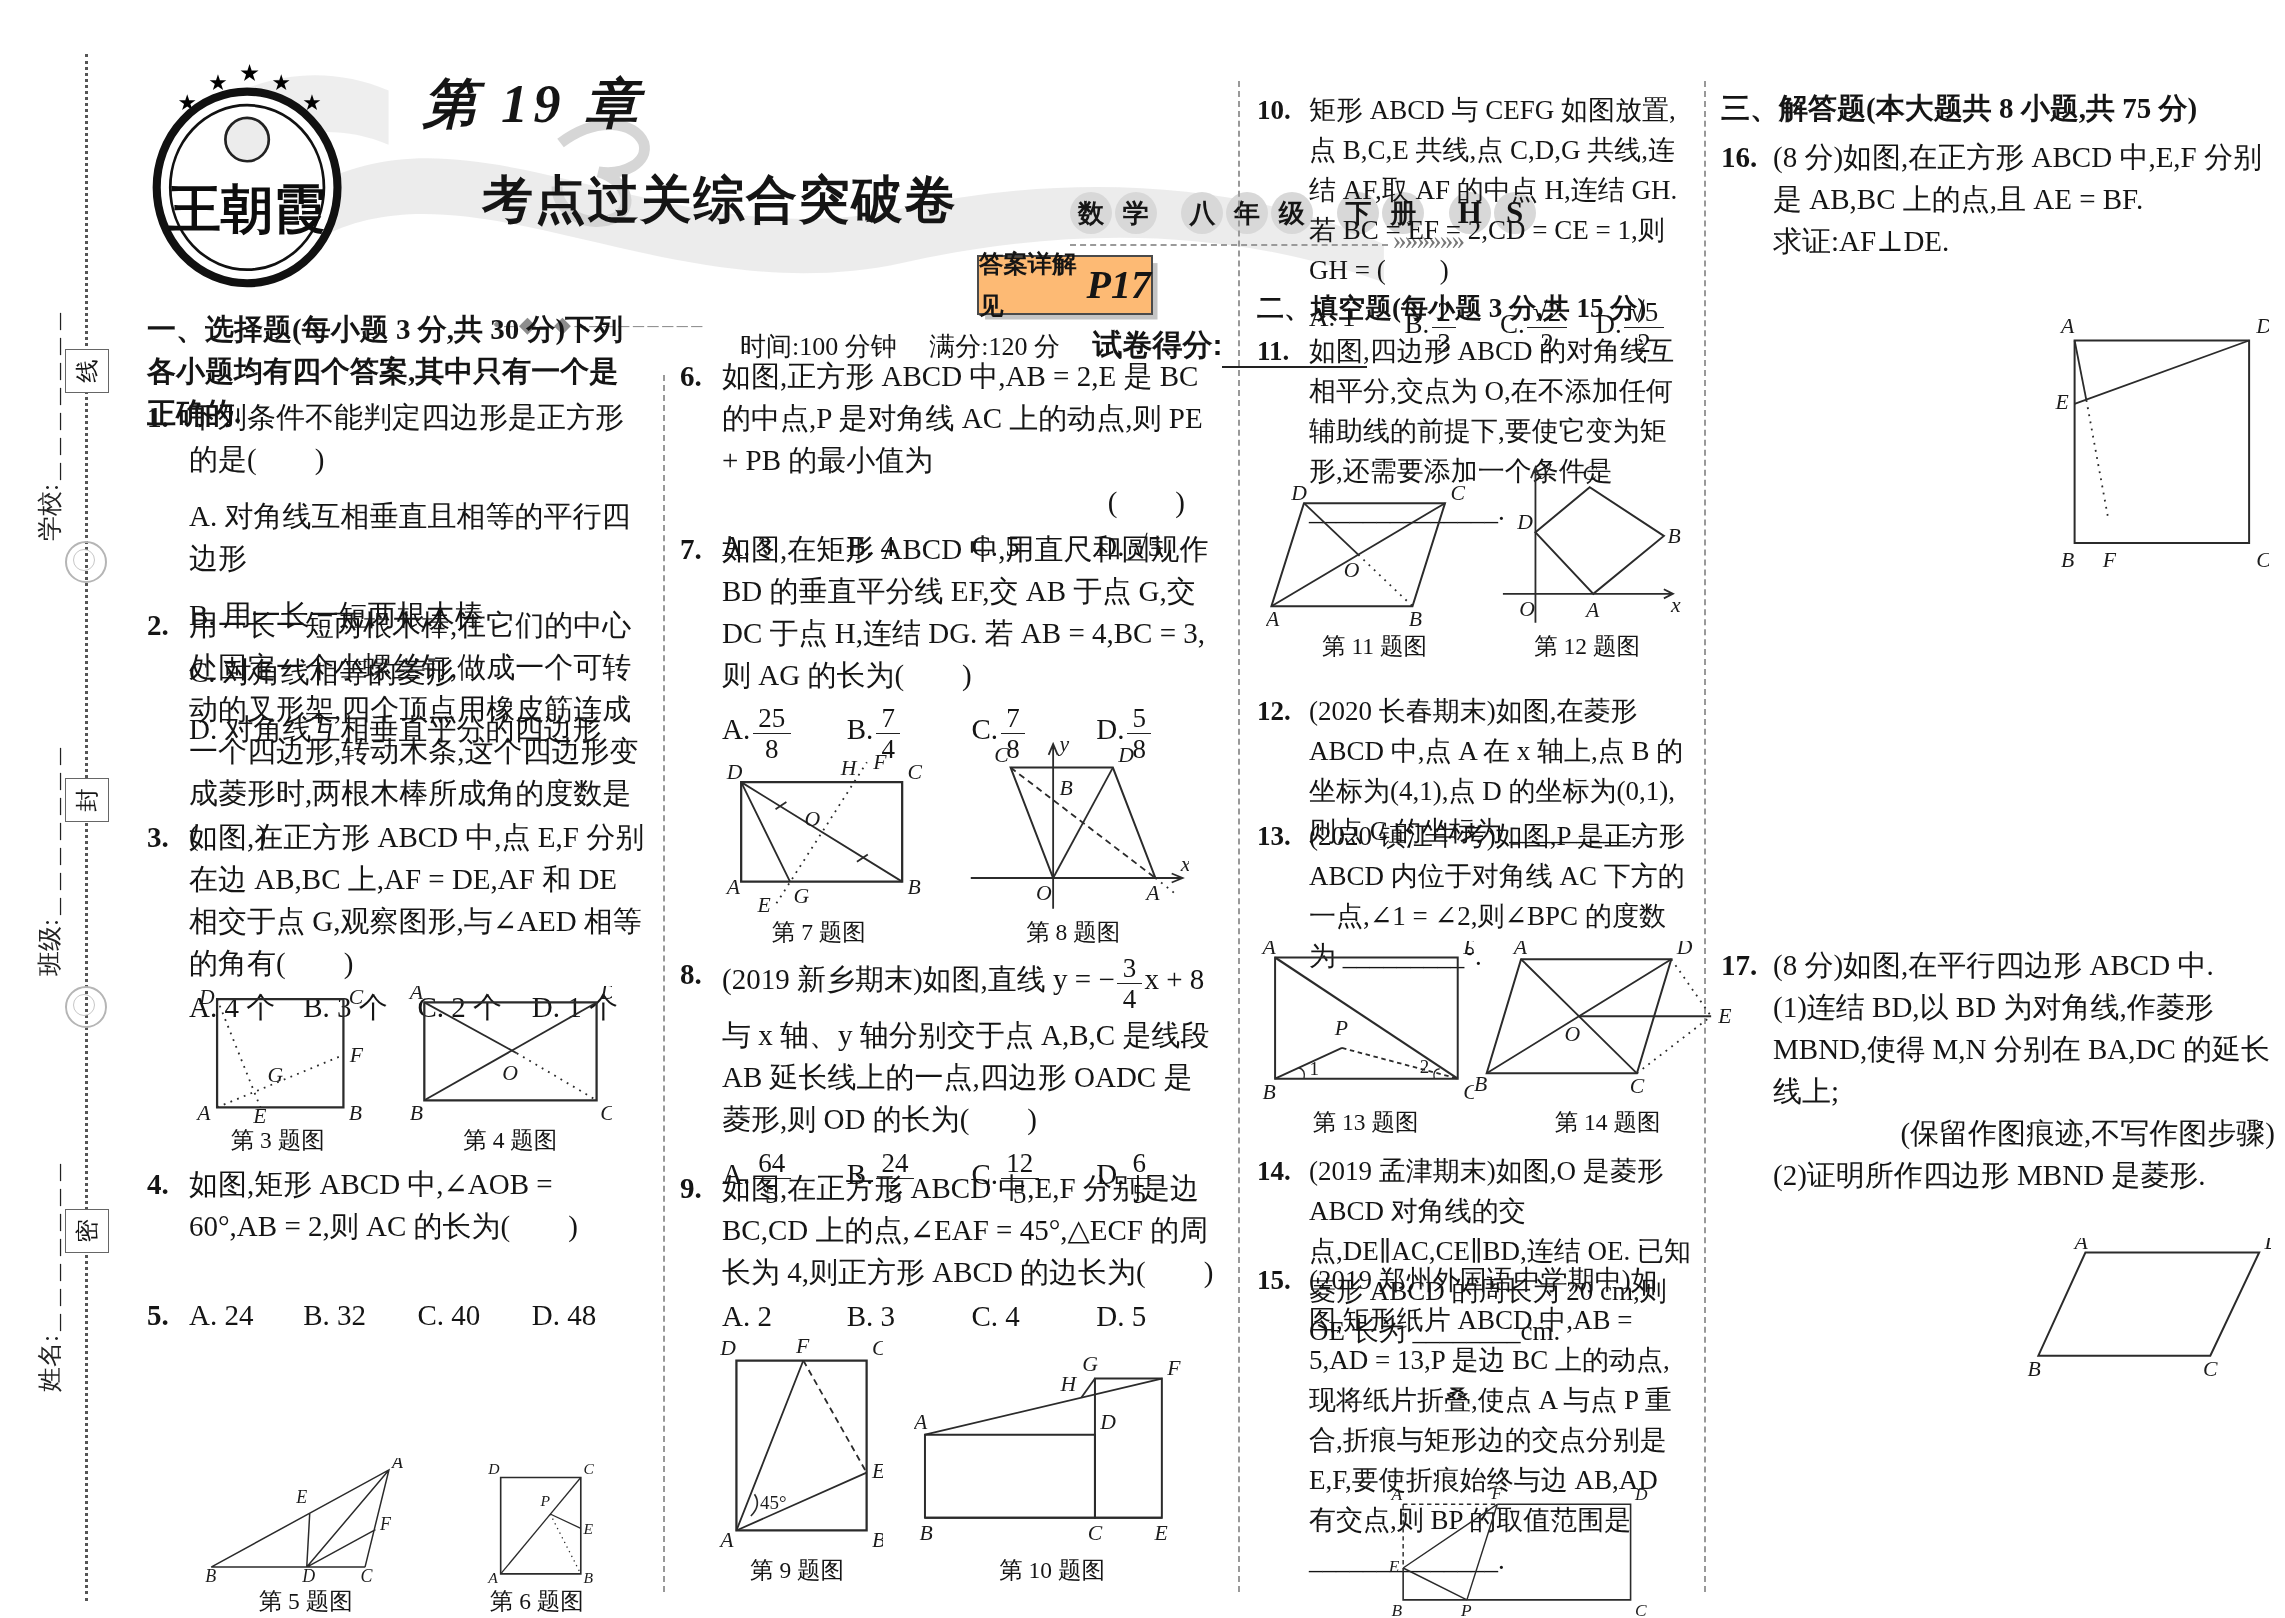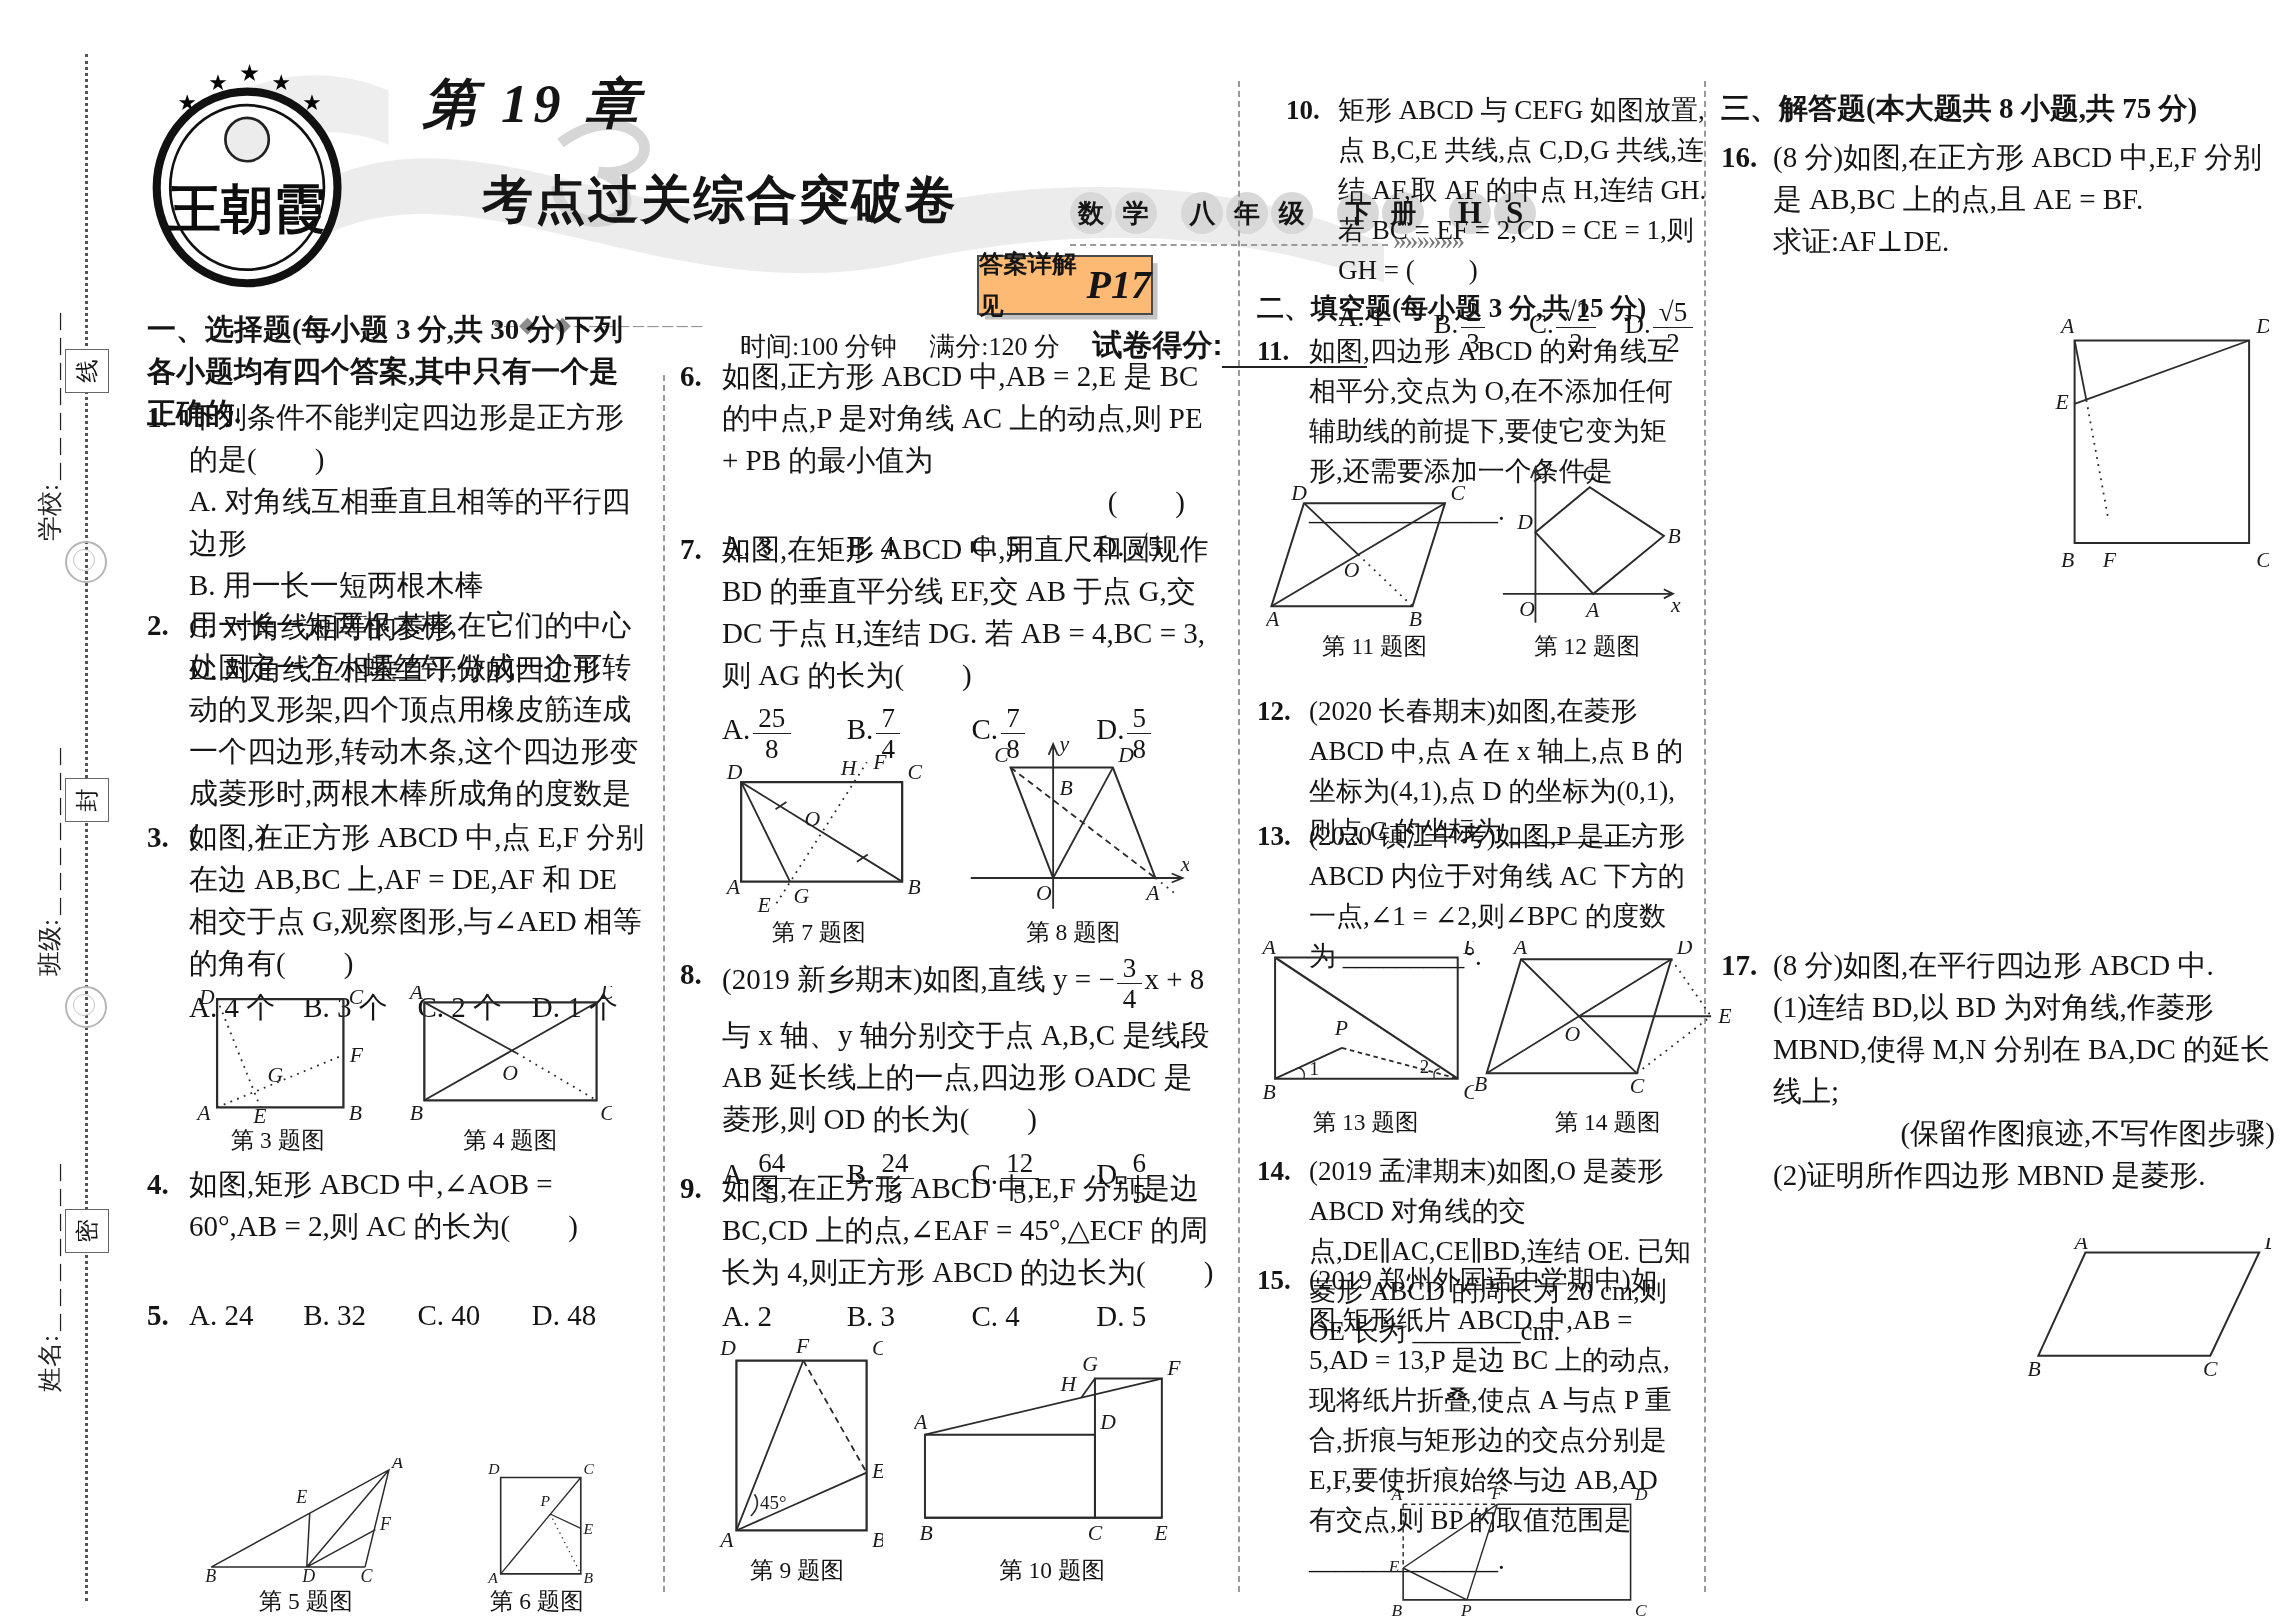--- a/index.html
+++ b/index.html
@@ -38,21 +38,21 @@
   .divider{position:absolute;width:0;border-left:2.7px dashed #999;}
   .col{position:absolute;}
   #col1{left:147px;top:0;width:499px;}
   #col2{left:680px;top:0;width:541px;}
   #col3{left:1257px;top:0;width:434px;font-size:27px;line-height:40px;}
   #col4{left:1721px;top:0;width:563px;}
   .blk{position:absolute;left:0;width:100%;}
   .q{position:relative;padding-left:42px;}
   .q3d{padding-left:52px;}
   .qnum{position:absolute;left:0;top:0;font-weight:bold;}
-  .optcol .opt{display:block;}
+  .optcol .opt{display:block;margin-top:15px;}
   .optrow{display:flex;margin-top:1.8px;}
   .optrow .opt{flex:1 1 25%;}
   .shead{font-weight:bold;font-family:Liberation Serif, serif;}
   .rparen{text-align:right;padding-right:36px;}
   .noteR{text-align:right;padding-right:9px;}
   .figrow{display:flex;justify-content:space-evenly;align-items:flex-end;}
   .fig{text-align:center;}
   .figcap{font-size:23.5px;line-height:29px;margin-top:1.8px;}
   svg{display:block;margin:0 auto;}
   .lbl{font:italic 24px "Liberation Serif","DejaVu Serif",serif;fill:#1c1c1c;}
@@ -386,21 +386,21 @@
           <text class="lbl" x="186" y="38">G</text>
           <text class="lbl" x="280" y="42">F</text>
           <text class="lbl" x="162" y="60">H</text>
         </svg>
         <div class="figcap">第 10 题图</div>
       </div>
     </div>
   </div>
 
   <div class="col" id="col3">
-    <div class="blk" style="top:90px;margin-left:29px;">
+    <div class="blk" style="top:90px;">
       <div class="q q3d">
         <span class="qnum">10.</span>
         <span>矩形 ABCD 与 CEFG 如图放置,点 B,C,E 共线,点 C,D,G 共线,连结 AF,取 AF 的中点 H,连结 GH. 若 BC = EF = 2,CD = CE = 1,则 GH = (　　)</span>
         <div class="optrow" style="margin-top:7.2px;">
           <span class="opt">A. 1</span>
           <span class="opt"><span>B.</span><span class="frac"><span class="fnum">2</span><span class="fden">3</span></span></span>
           <span class="opt"><span>C.</span><span class="frac"><span class="fnum">√2</span><span class="fden">2</span></span></span>
           <span class="opt"><span>D.</span><span class="frac"><span class="fnum">√5</span><span class="fden">2</span></span></span>
         </div>
       </div>

